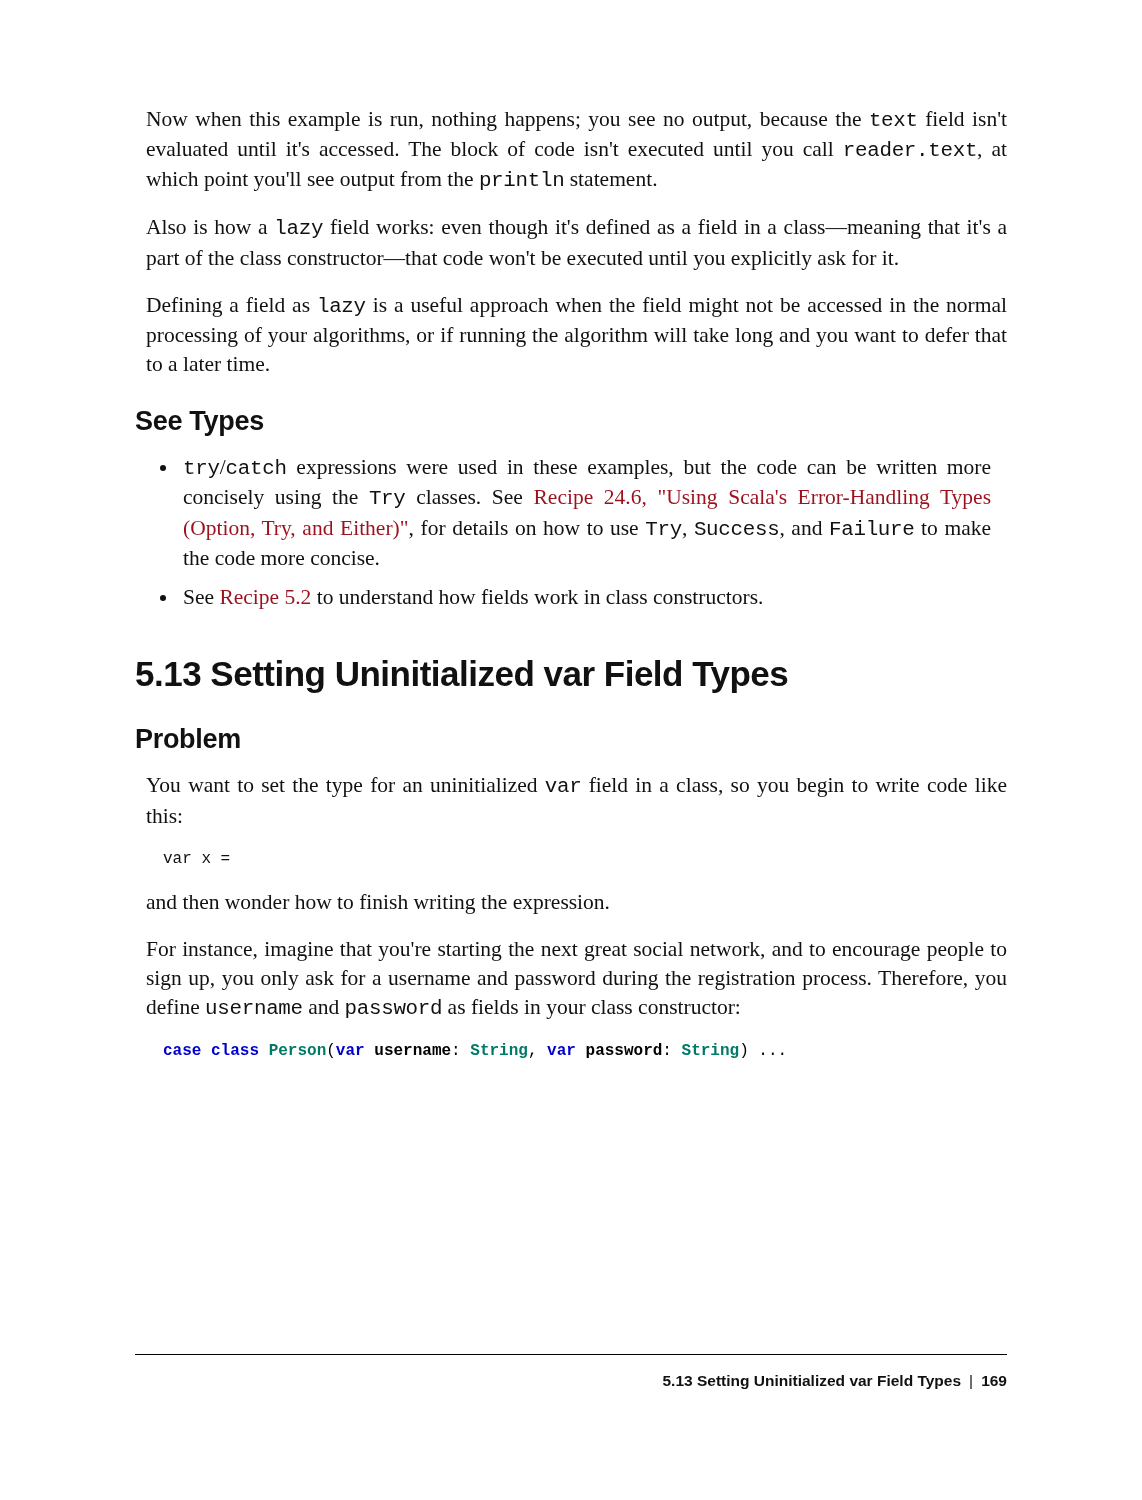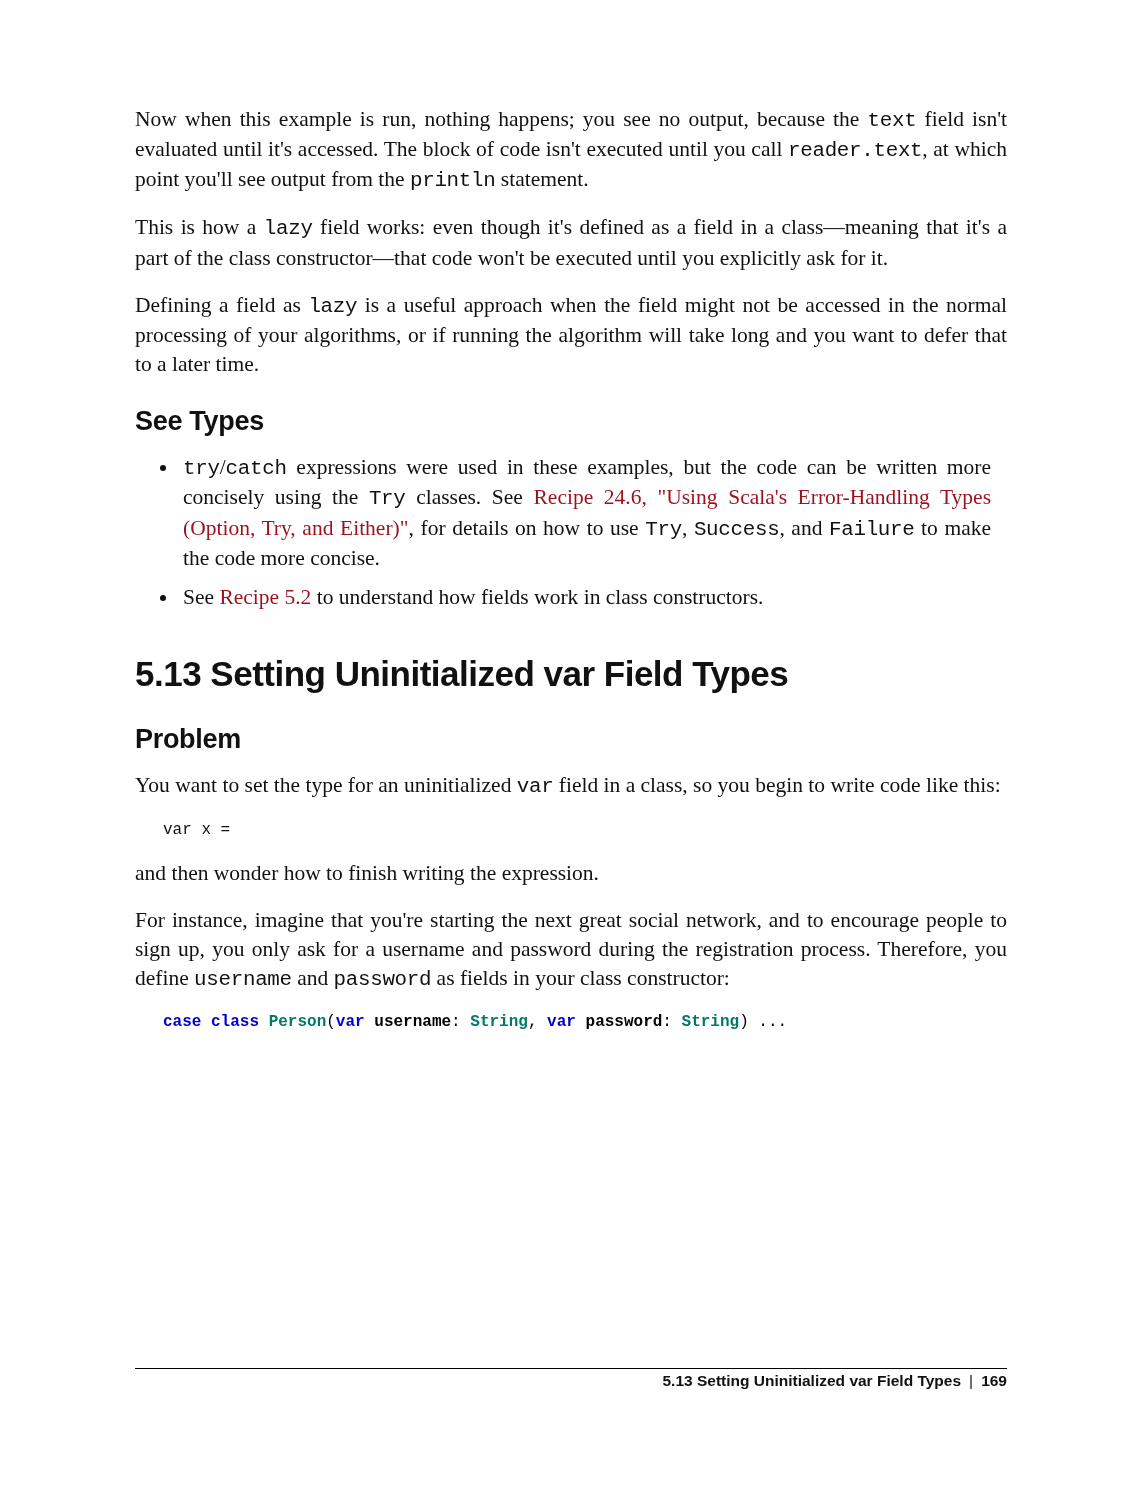--- a/index.html
+++ b/index.html
@@ -13,21 +13,21 @@
     height: 1500px;
     box-sizing: border-box;
     padding: 105px 135px 60px 135px;
     font-family: Georgia, "Times New Roman", serif;
     font-size: 21.5px;
     line-height: 1.35;
     color: #111;
     position: relative;
   }
   p {
-    margin: 0 0 18px 0;
+    margin: 0 0 18px 11px;
     text-align: justify;
   }
   .code-inline {
     font-family: "Courier New", Courier, monospace;
     font-size: 0.97em;
     letter-spacing: -0.3px;
   }
   h3.subhead {
     font-family: "Helvetica Neue", Arial, sans-serif;
     font-weight: 700;
@@ -66,21 +66,21 @@
   }
   .kw-blue { color: #0000cc; font-weight: bold; font-family: Liberation Mono, monospace; }
   .kw-teal { color: #007a66; font-weight: bold; }
   .kw-black-bold { color: #000; font-weight: bold; }
   .footer {
     position: absolute;
     left: 135px;
     right: 135px;
     bottom: 108px;
     border-top: 1px solid #000;
-    padding-top: 2px;
+    padding-top: 16px;
     text-align: right;
     font-family: "Helvetica Neue", Arial, sans-serif;
     font-size: 15.5px;
   }
   .footer .sep {
     margin: 0 8px;
   }
   .footer .pagenum {
     font-weight: 700;
   }
@@ -91,21 +91,21 @@
 </head>
 <body>
 
 <div class="page">
 
   <p>
     <span>Now when this example is run, nothing happens; you see no output, because the </span><span class="code-inline">text</span><span> field isn't evaluated until it's accessed. The block of code isn't executed until you call </span><span class="code-inline">reader.text</span><span>, at which point you'll see output from the </span><span class="code-inline">println</span><span> statement.</span>
   </p>
 
   <p>
-    <span>This is how a </span><span class="code-inline">lazy</span><span> field works: even though it's defined as a field in a class—meaning that it's a part of the class constructor—that code won't be executed until you explicitly ask for it.</span>
+    <span>Also is how a </span><span class="code-inline">lazy</span><span> field works: even though it's defined as a field in a class—meaning that it's a part of the class constructor—that code won't be executed until you explicitly ask for it.</span>
   </p>
 
   <p>
     <span>Defining a field as </span><span class="code-inline">lazy</span><span> is a useful approach when the field might not be accessed in the normal processing of your algorithms, or if running the algorithm will take long and you want to defer that to a later time.</span>
   </p>
 
   <h3 class="subhead">See Types</h3>
 
   <ul class="bullets">
     <li>

